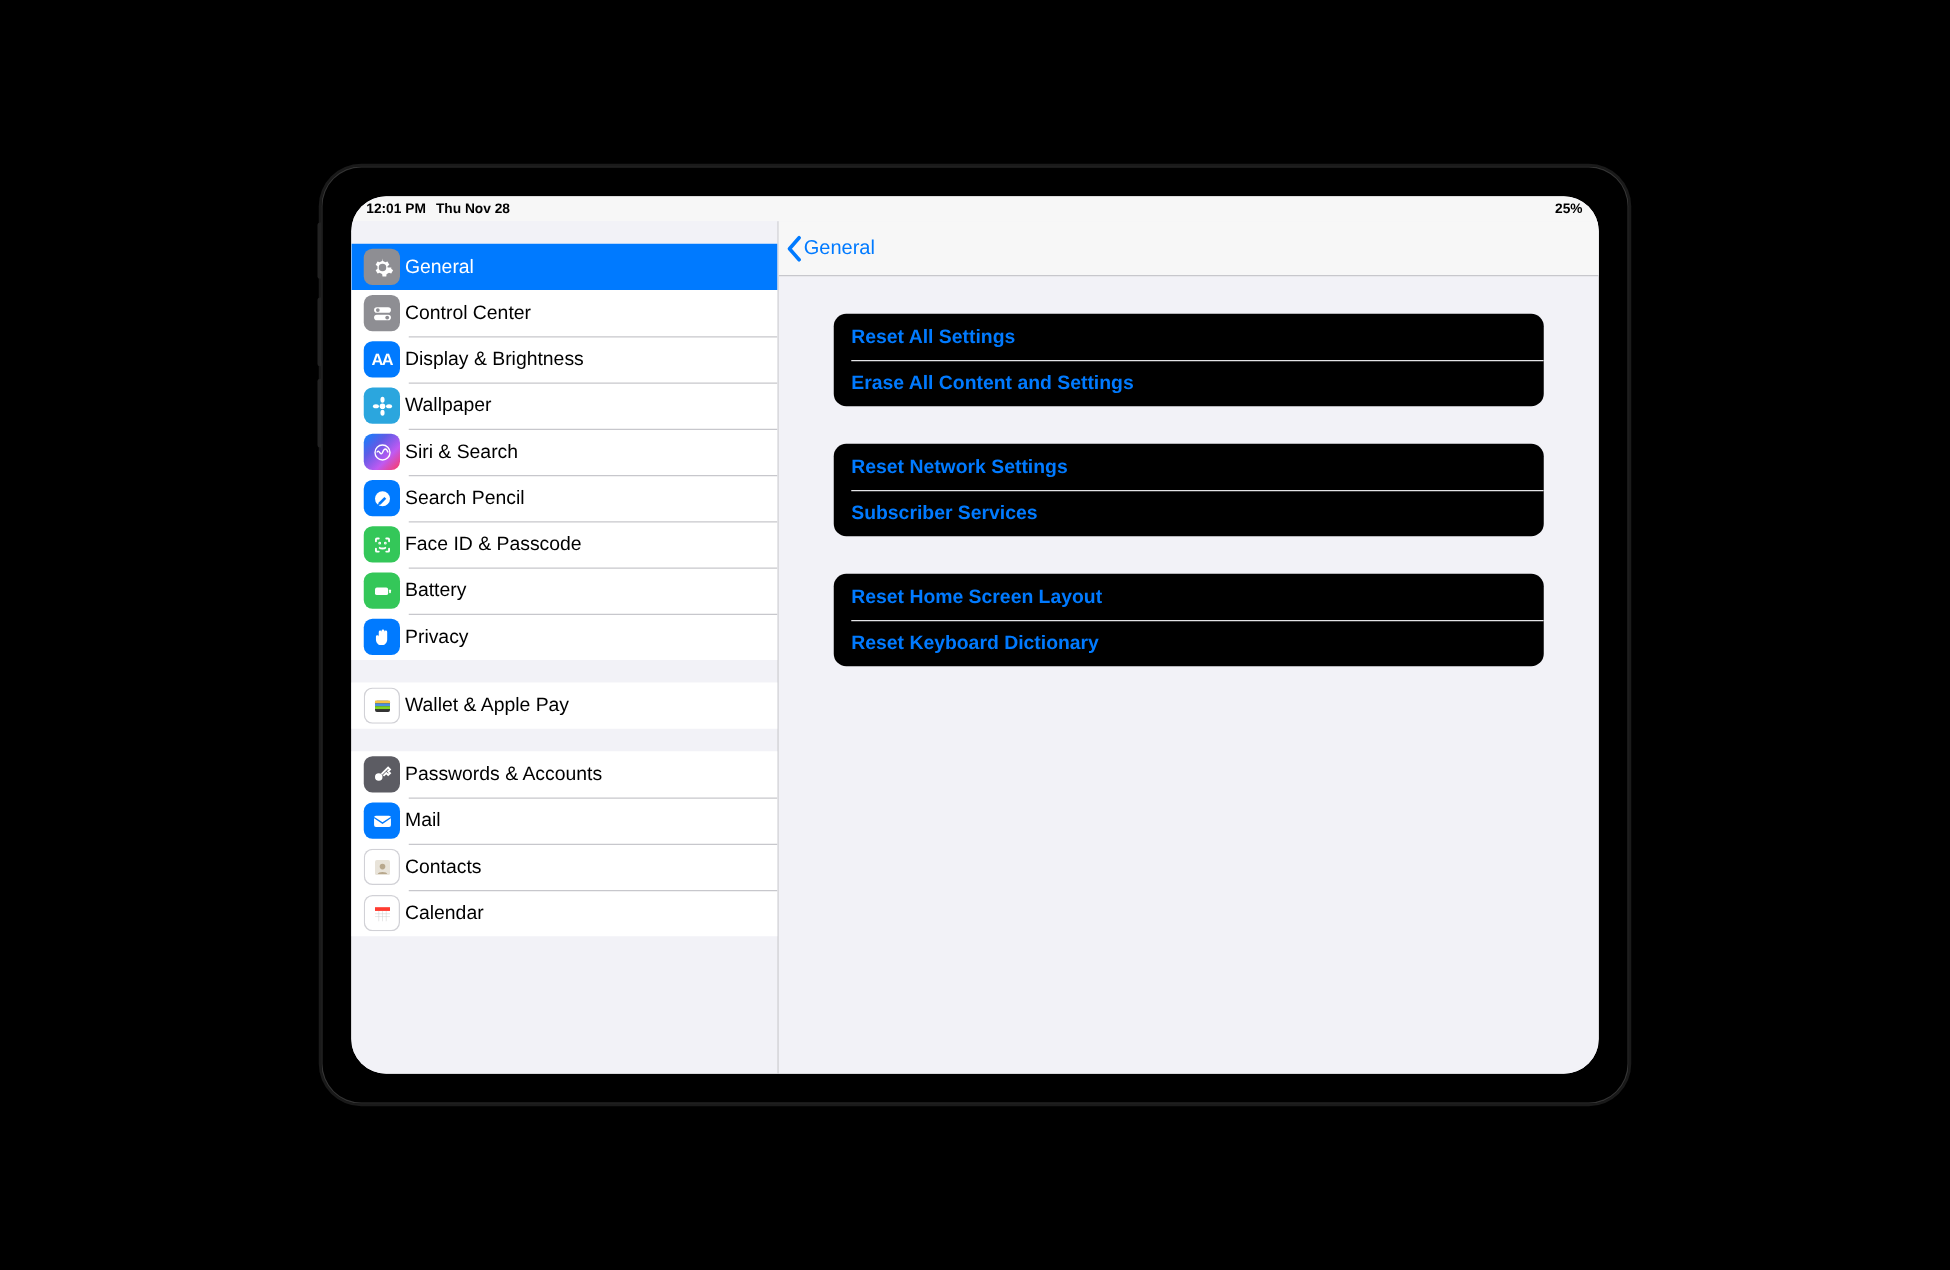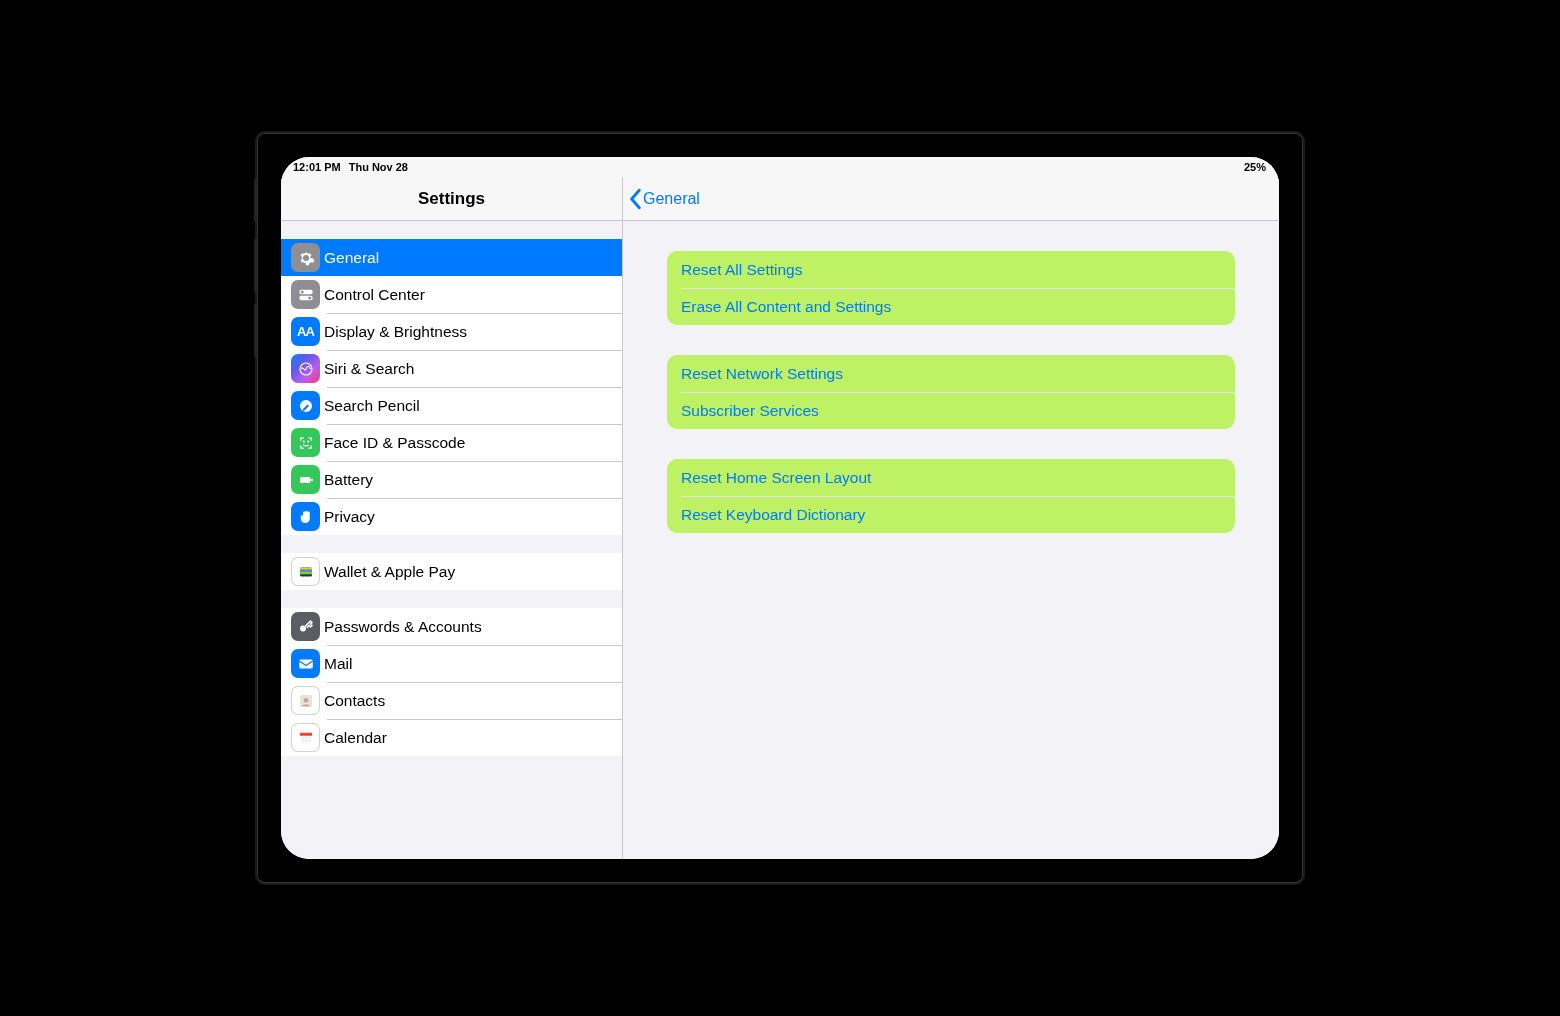--- a/index.html
+++ b/index.html
@@ -11,21 +11,21 @@
     align-items: center;
     justify-content: center;
     font-family: -apple-system, BlinkMacSystemFont, "Helvetica Neue", Helvetica, Arial, sans-serif;
     -webkit-font-smoothing: antialiased;
   }
   .device {
     position: relative;
     width: 1046px;
     height: 750px;
     background: #000;
-    border-radius: 8px;
+    border-radius: 32px;
     padding: 24px;
     box-shadow: 0 0 0 2px #1a1a1a, 0 20px 50px rgba(0,0,0,.7), inset 0 0 0 1px #333;
   }
   .side-btn {
     position: absolute; left:-3px; background:#222; width:3px; border-radius:2px 0 0 2px;
   }
   .side1{ top:45px; height:45px;}
   .side2{ top:105px; height:55px;}
   .side3{ top:170px; height:55px;}
   .screen {
@@ -103,21 +103,21 @@
     background:#f7f7f7;
   }
   .back-btn{
     display:flex; align-items:center; color:#007aff; font-size:16px; padding-left:6px; cursor:pointer;
   }
   .back-btn svg{ margin-right:0px; }
   .detail-title{
     position:absolute; left:0; right:0; text-align:center; font-size:17px; font-weight:600; pointer-events:none;
   }
   .detail-body{ flex:1; overflow:auto; padding: 0 44px; }
-  .dgroup{ background:#bef264; border-radius:10px; margin-top:30px; overflow:hidden;}
+  .dgroup{ background:#000000; border-radius:10px; margin-top:30px; overflow:hidden;font-weight:bold;}
   .dgroup:first-child{ margin-top:30px;}
   .drow{
     height:37px; display:flex; align-items:center; padding:0 14px;
     color:#007aff; font-size:15.5px; cursor:pointer; position:relative;
   }
   .drow + .drow::before{
     content:""; position:absolute; left:14px; right:0; top:0; height:1px; background:#e4e4e7;
   }
   
   .bg-gray{ background:#8e8e93;}
@@ -156,23 +156,20 @@
               <rect x="2" y="2" width="5" height="8" rx="1" fill="#000"></rect>
               <rect x="22" y="3.5" width="1.5" height="5" rx="0.75" fill="#000" fill-opacity="0.5"></rect>
             </svg>
         </span>
       </div>
     </div>
 
     <div class="content">
 
       <div class="sidebar">
-        <div class="sidebar-header">
-          <h1>Settings</h1>
-        </div>
         <div class="sidebar-scroll" id="sidebar-scroll">
             <div class="group">
               <div class="row selected">
                 <div class="icon bg-gray">
                   <svg viewBox="0 0 24 24" fill="#fff">
                     <path d="M12 8a4 4 0 100 8 4 4 0 000-8zm9.4 4c0 .5 0 1-.1 1.4l2 1.6-2 3.4-2.4-.8c-.8.6-1.6 1.1-2.5 1.4l-.4 2.5h-4l-.4-2.5a8 8 0 01-2.5-1.4l-2.4.8-2-3.4 2-1.6A8 8 0 016.6 12c0-.5 0-1 .1-1.4l-2-1.6 2-3.4 2.4.8c.8-.6 1.6-1.1 2.5-1.4L12 2.5h0L12.4 5c.9.3 1.7.8 2.5 1.4l2.4-.8 2 3.4-2 1.6c.1.4.1.9.1 1.4z"></path>
                   </svg>
                 </div>
                 <span class="row-label">General</span>
               </div>
@@ -185,20 +182,32 @@
                     <circle cx="17" cy="16" r="2" fill="#8e8e93"></circle>
                   </svg>
                 </div>
                 <span class="row-label">Control Center</span>
               </div>
               <div class="row">
                 <div class="icon bg-blue">
                   <span style="color:#fff;font-size:13px;font-weight:700;letter-spacing:-1px">AA</span>
                 </div>
                 <span class="row-label">Display &amp; Brightness</span>
+              </div>
+              <div class="row">
+                <div class="icon bg-flower">
+                  <svg viewBox="0 0 24 24" fill="#fff">
+                    <circle cx="12" cy="12" r="3"></circle>
+                    <ellipse cx="12" cy="5" rx="2.2" ry="3.2"></ellipse>
+                    <ellipse cx="12" cy="19" rx="2.2" ry="3.2"></ellipse>
+                    <ellipse cx="5" cy="12" rx="3.2" ry="2.2"></ellipse>
+                    <ellipse cx="19" cy="12" rx="3.2" ry="2.2"></ellipse>
+                  </svg>
+                </div>
+                <span class="row-label">Wallpaper</span>
               </div>
               <div class="row">
                 <div class="icon bg-multisiri">
                   <svg viewBox="0 0 24 24">
                     <circle cx="12" cy="12" r="8" fill="none" stroke="#fff" stroke-width="1.5"></circle>
                     <path d="M6 12c2-5 4 5 6 0s4-5 6 0" fill="none" stroke="#fff" stroke-width="1.5"></path>
                   </svg>
                 </div>
                 <span class="row-label">Siri &amp; Search</span>
               </div>

